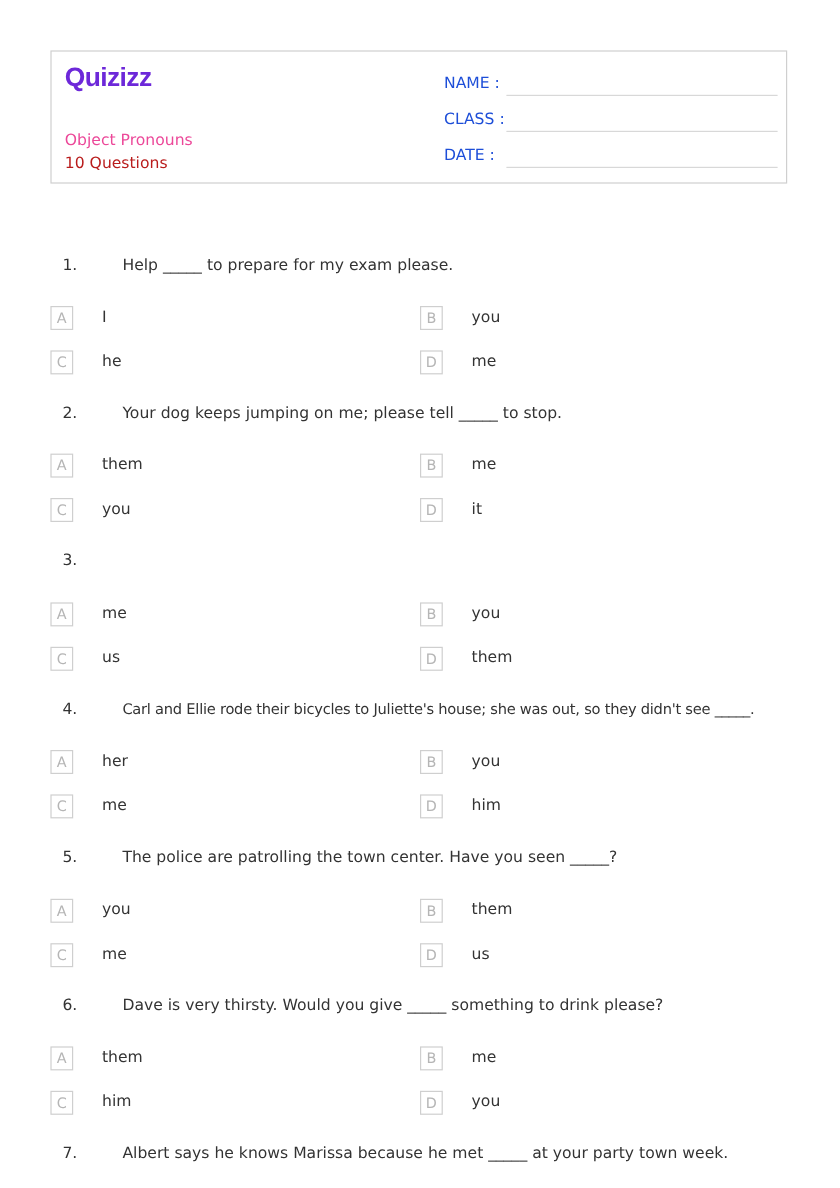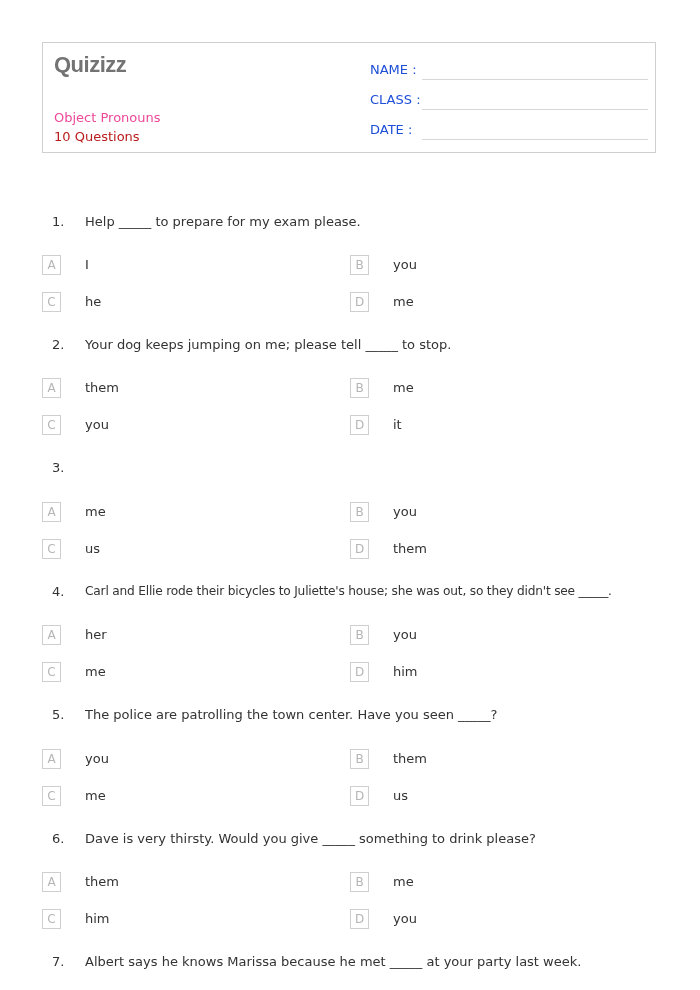--- a/index.html
+++ b/index.html
@@ -8,39 +8,39 @@
     font-family: "DejaVu Sans", "Liberation Sans", sans-serif;
     color: #2b2b2b;
   }
   .header-box {
     position: absolute; left: 42px; top: 42px; width: 614px; height: 111px;
     border: 1px solid #cfcfcf; box-sizing: border-box;
   }
   .logo {
     position: absolute; left: 11px; top: 9px;
     font-family: "Liberation Sans", sans-serif; font-weight: bold;
-    font-size: 22px; letter-spacing: -0.5px; color: #737373;
+    font-size: 22px; letter-spacing: -0.5px; color: #6d28d9;
   }
   .title {
     position: absolute; left: 11px; top: 67px; font-size: 13px; color: #ec4899;
   }
   .subtitle {
     position: absolute; left: 11px; top: 86px; font-size: 13px; color: #b91c1c;
   }
   .field {
     position: absolute; left: 327px; width: 278px; height: 20px;
   }
   .field .label { position: absolute; left: 0; top: 2px; font-size: 13px; color: #1d4ed8; }
   .field .line { position: absolute; left: 52px; right: 0; bottom: 0; border-bottom: 1px solid #d8d8d8; }
 
   .question {
     position: absolute; left: 0; width: 700px; height: 20px; font-size: 13px; color: #333;
   }
   .question .num { position: absolute; left: 52px; top: 0; }
-  .question .text { position: absolute; left: 85px; top: 0; white-space: nowrap; }
+  .question .text { position: absolute; left: 102px; top: 0; white-space: nowrap; }
 
   .option { position: absolute; height: 22px; }
   .option .letter {
     position: absolute; left: 0; top: 0; width: 19px; height: 20px;
     border: 1px solid #cfcfcf; box-sizing: border-box;
     font-size: 12px; color: #b5b5b5; text-align: center; line-height: 18px;
   }
   .option .answer { position: absolute; left: 43px; top: 2px; font-size: 13px; color: #333; white-space: nowrap; }
 </style>
 </head>
@@ -185,14 +185,14 @@
     <span class="letter">C</span>
     <span class="answer">him</span>
   </div>
 <div class="option" style="left:350px;top:909px;">
     <span class="letter">D</span>
     <span class="answer">you</span>
   </div>
 
 <div class="question" style="top:954px;">
   <span class="num">7.</span>
-  <span class="text">Albert says he knows Marissa because he met _____ at your party last week.</span>
+  <span class="text">Albert says he knows Marissa because he met _____ at your party town week.</span>
 </div>
 
 </body></html>

